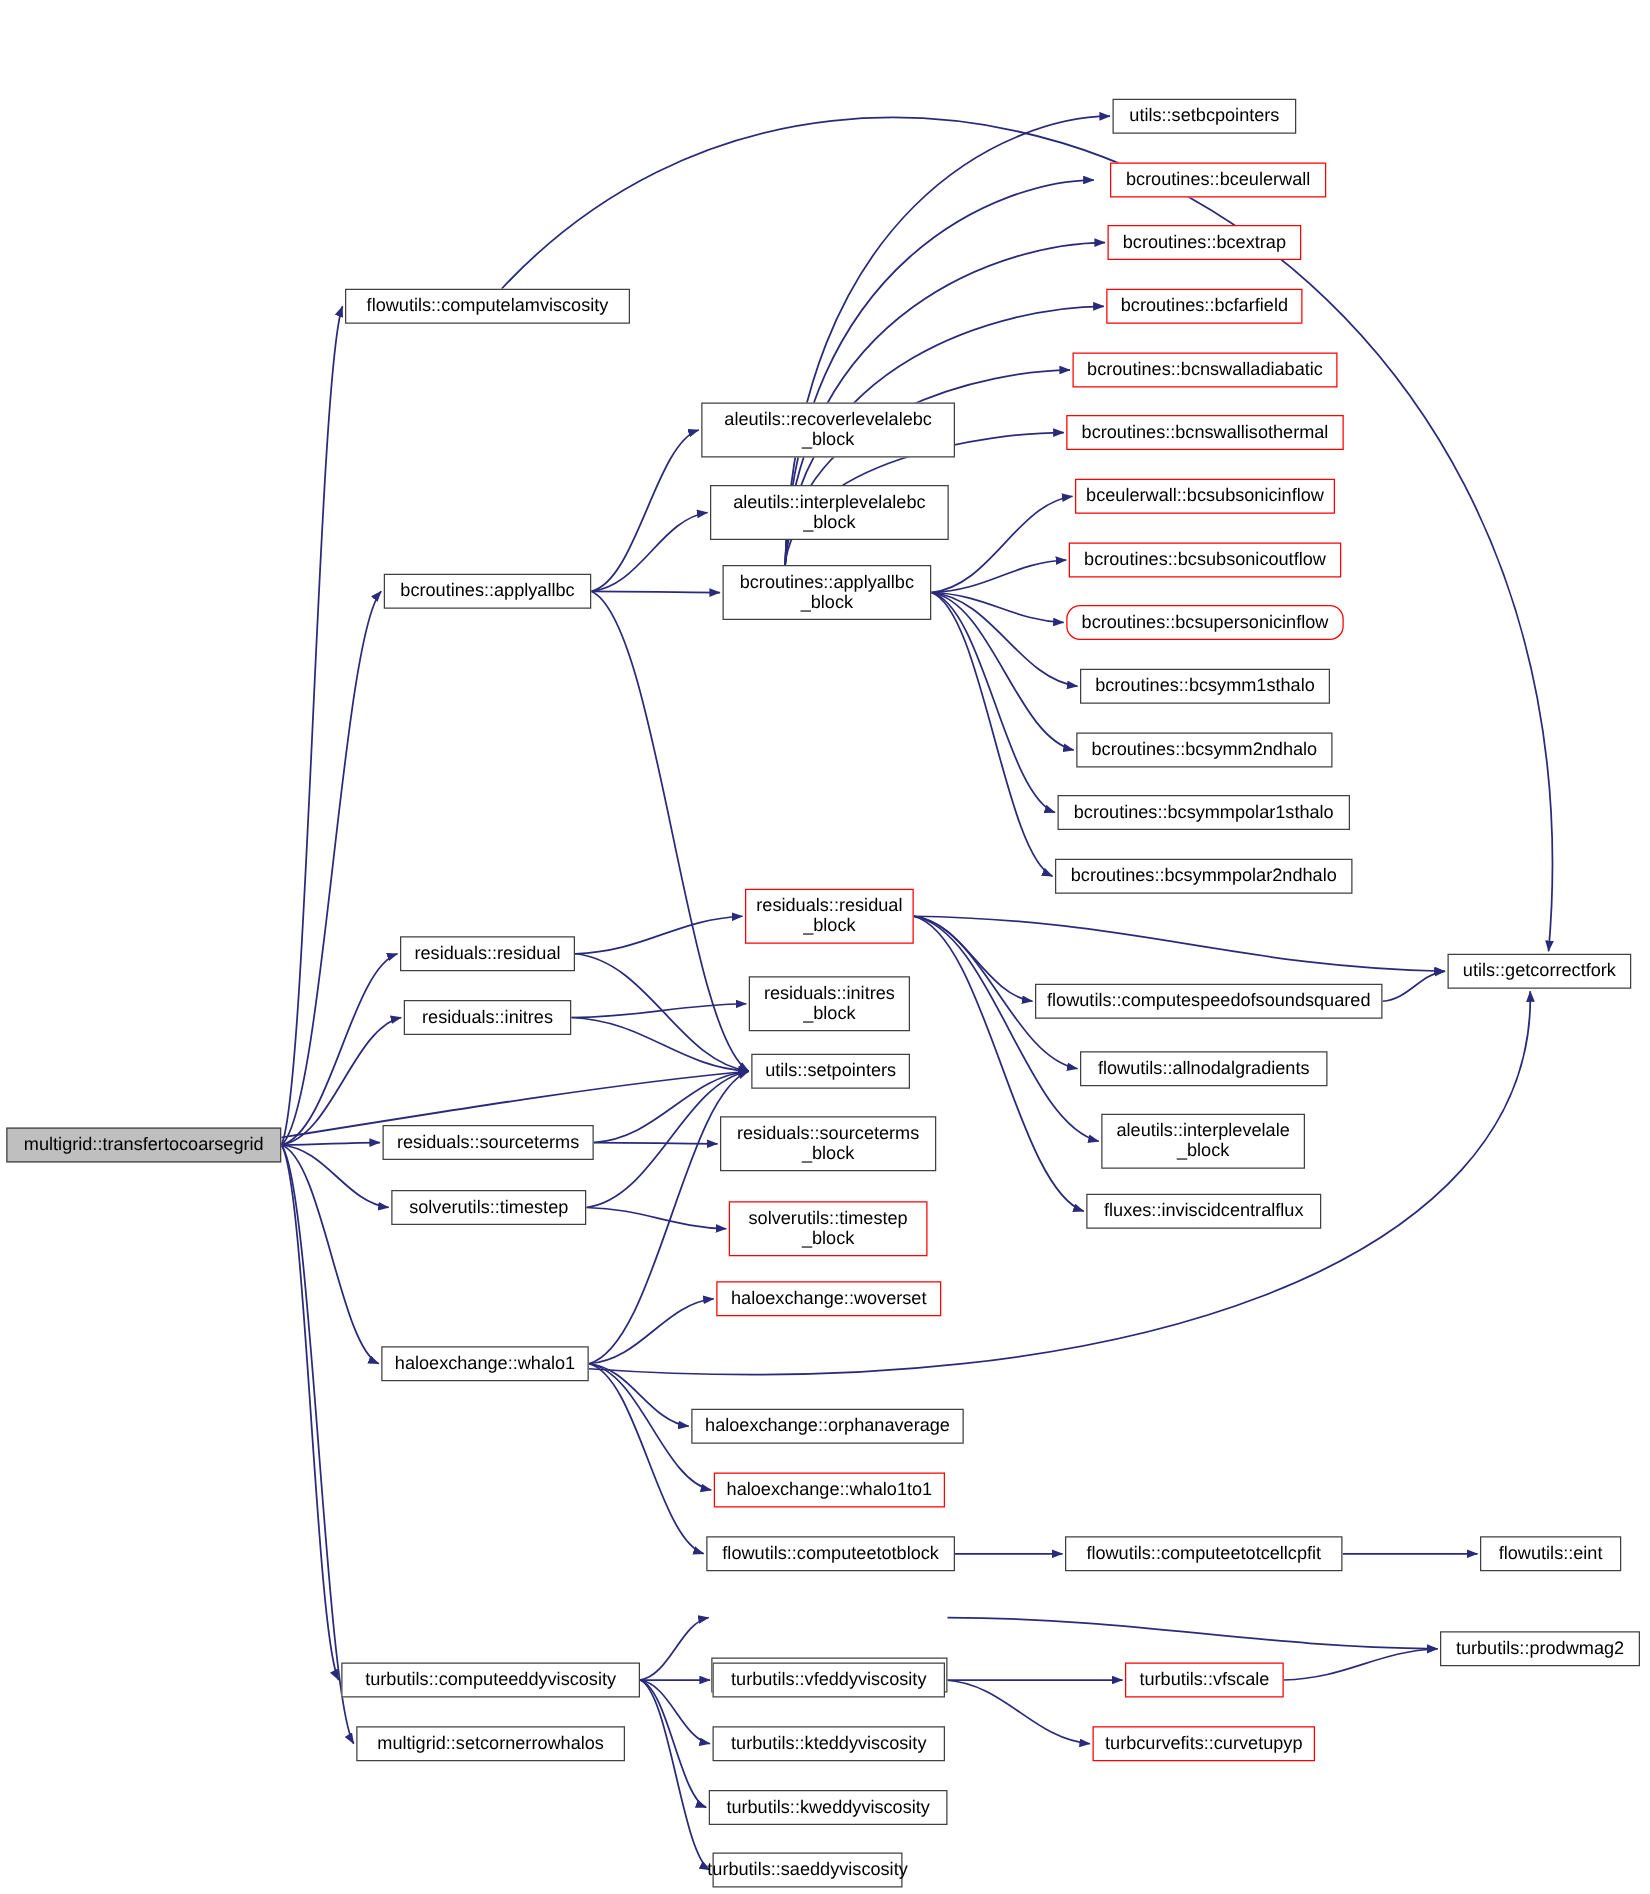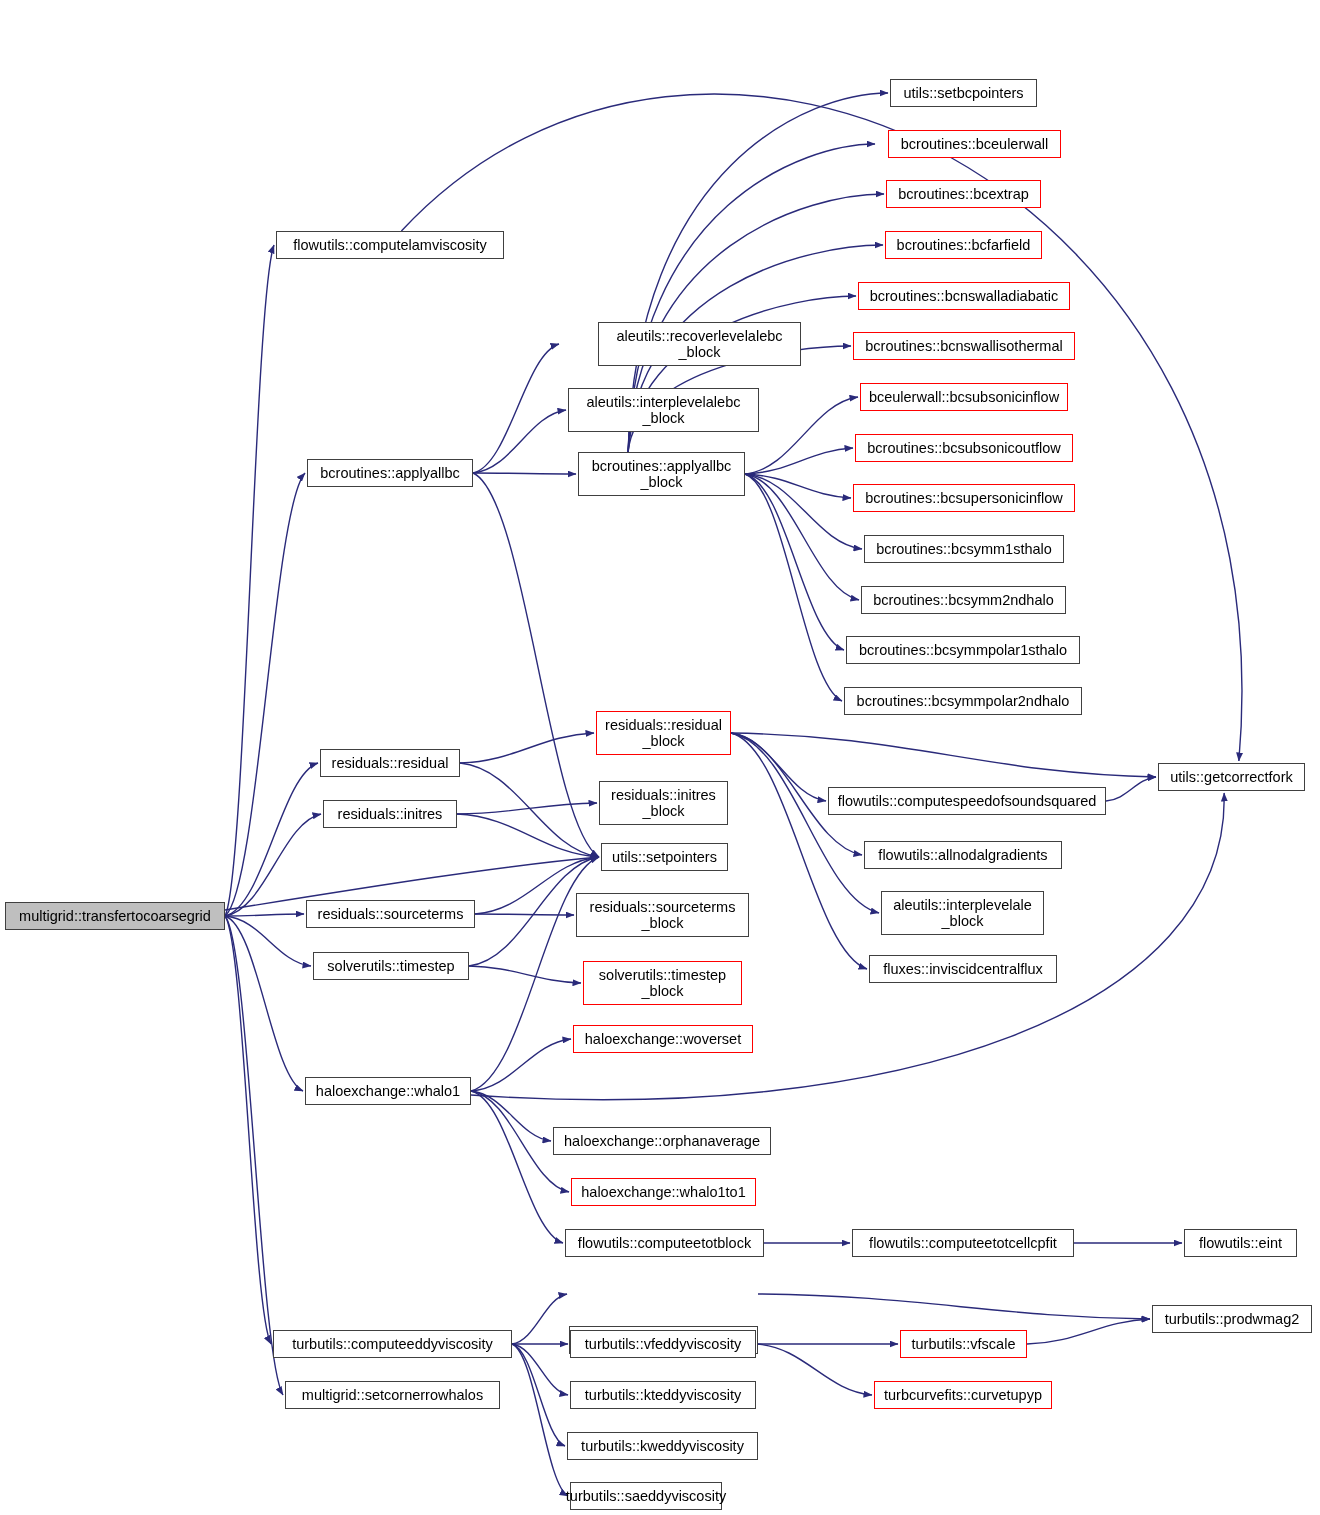--- a/index.html
+++ b/index.html
@@ -89,21 +89,21 @@
       <div class="node root" style="left: 5px; top: 902px; width: 220px; height: 28px; align-items: center;"><span>multigrid::transfertocoarsegrid</span></div>
       <div class="node" style="left: 276px; top: 231px; width: 228px; height: 28px;"><span>flowutils::computelamviscosity</span></div>
       <div class="node" style="left: 307px; top: 459px; width: 166px; height: 28px;"><span>bcroutines::applyallbc</span></div>
       <div class="node" style="left: 320px; top: 749px; width: 140px; height: 28px;"><span>residuals::residual</span></div>
       <div class="node" style="left: 323px; top: 800px; width: 134px; height: 28px;"><span>residuals::initres</span></div>
       <div class="node" style="left: 306px; top: 900px; width: 169px; height: 28px;"><span>residuals::sourceterms</span></div>
       <div class="node" style="left: 313px; top: 952px; width: 156px; height: 28px;"><span>solverutils::timestep</span></div>
       <div class="node" style="left: 305px; top: 1077px; width: 166px; height: 28px;"><span>haloexchange::whalo1</span></div>
       <div class="node" style="left: 273px; top: 1330px; width: 239px; height: 28px; justify-content: center;"><span>turbutils::computeeddyviscosity</span></div>
       <div class="node" style="left: 285px; top: 1381px; width: 215px; height: 28px;"><span>multigrid::setcornerrowhalos</span></div>
-      <div class="node" style="left: 561px; top: 322px; width: 203px; height: 44px; margin-left: 37px;"><span>aleutils::recoverlevelalebc
+      <div class="node" style="left: 561px; top: 322px; width: 203px; height: 44px;"><span>aleutils::recoverlevelalebc
 _block</span></div>
       <div class="node" style="left: 568px; top: 388px; width: 191px; height: 44px;"><span>aleutils::interplevelalebc
 _block</span></div>
       <div class="node" style="left: 578px; top: 452px; width: 167px; height: 44px;"><span>bcroutines::applyallbc
 _block</span></div>
       <div class="node red" style="left: 596px; top: 711px; width: 135px; height: 44px;"><span>residuals::residual
 _block</span></div>
       <div class="node" style="left: 599px; top: 781px; width: 129px; height: 44px;"><span>residuals::initres
 _block</span></div>
       <div class="node" style="left: 601px; top: 843px; width: 127px; height: 28px;"><span>utils::setpointers</span></div>
@@ -121,21 +121,21 @@
       <div class="node" style="left: 567px; top: 1432px; width: 191px; height: 28px;"><span>turbutils::kweddyviscosity</span></div>
       <div class="node" style="left: 570px; top: 1482px; width: 152px; height: 28px;"><span>turbutils::saeddyviscosity</span></div>
       <div class="node" style="left: 890px; top: 79px; width: 147px; height: 28px;"><span>utils::setbcpointers</span></div>
       <div class="node red" style="left: 877px; top: 130px; width: 173px; height: 28px; margin-left: 11px;"><span>bcroutines::bceulerwall</span></div>
       <div class="node red" style="left: 886px; top: 180px; width: 155px; height: 28px;"><span>bcroutines::bcextrap</span></div>
       <div class="node red" style="left: 885px; top: 231px; width: 157px; height: 28px;"><span>bcroutines::bcfarfield</span></div>
       <div class="node red" style="left: 858px; top: 282px; width: 212px; height: 28px;"><span>bcroutines::bcnswalladiabatic</span></div>
       <div class="node red" style="left: 853px; top: 332px; width: 222px; height: 28px;"><span>bcroutines::bcnswallisothermal</span></div>
       <div class="node red" style="left: 860px; top: 383px; width: 208px; height: 28px;"><span>bceulerwall::bcsubsonicinflow</span></div>
       <div class="node red" style="left: 855px; top: 434px; width: 218px; height: 28px;"><span>bcroutines::bcsubsonicoutflow</span></div>
-      <div class="node red" style="left: 853px; top: 484px; width: 222px; height: 28px;"><span>bcroutines::bcsupersonicinflow</span></div>
+      <div class="node red" style="left: 853px; top: 484px; width: 222px; height: 28px; border-radius: 11px;"><span>bcroutines::bcsupersonicinflow</span></div>
       <div class="node" style="left: 864px; top: 535px; width: 200px; height: 28px;"><span>bcroutines::bcsymm1sthalo</span></div>
       <div class="node" style="left: 861px; top: 586px; width: 205px; height: 28px;"><span>bcroutines::bcsymm2ndhalo</span></div>
       <div class="node" style="left: 846px; top: 636px; width: 234px; height: 28px;"><span>bcroutines::bcsymmpolar1sthalo</span></div>
       <div class="node" style="left: 844px; top: 687px; width: 238px; height: 28px;"><span>bcroutines::bcsymmpolar2ndhalo</span></div>
       <div class="node" style="left: 828px; top: 787px; width: 278px; height: 28px;"><span>flowutils::computespeedofsoundsquared</span></div>
       <div class="node" style="left: 864px; top: 841px; width: 198px; height: 28px;"><span>flowutils::allnodalgradients</span></div>
       <div class="node" style="left: 881px; top: 891px; width: 163px; height: 44px;"><span>aleutils::interplevelale
 _block</span></div>
       <div class="node" style="left: 869px; top: 955px; width: 188px; height: 28px;"><span>fluxes::inviscidcentralflux</span></div>
       <div class="node" style="left: 852px; top: 1229px; width: 222px; height: 28px;"><span>flowutils::computeetotcellcpfit</span></div>

